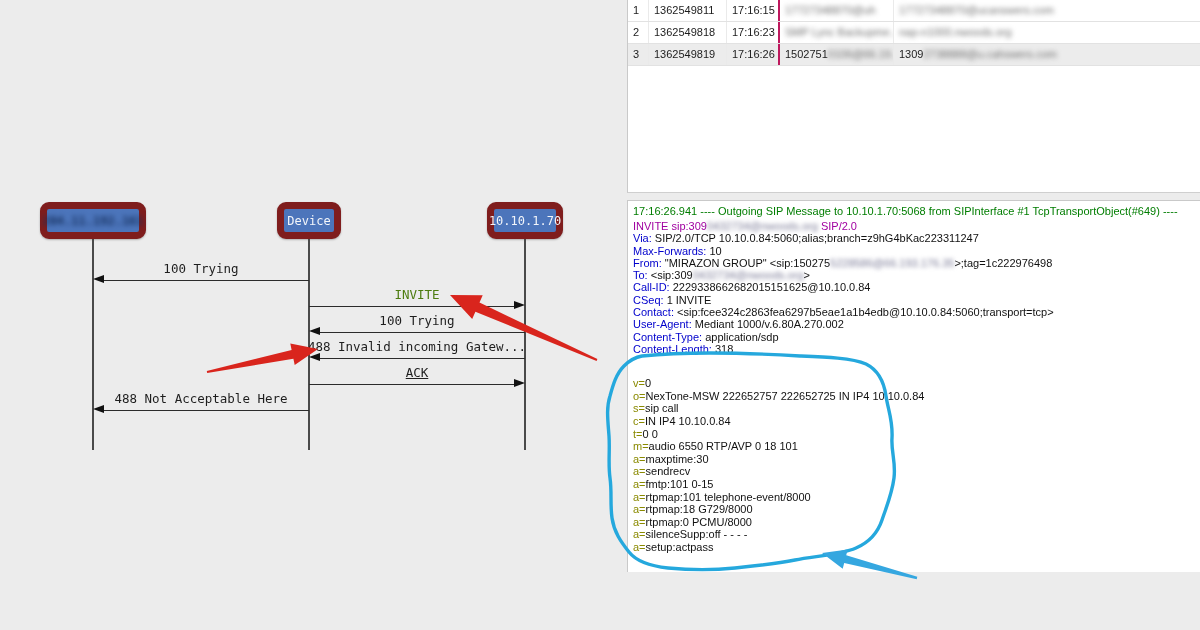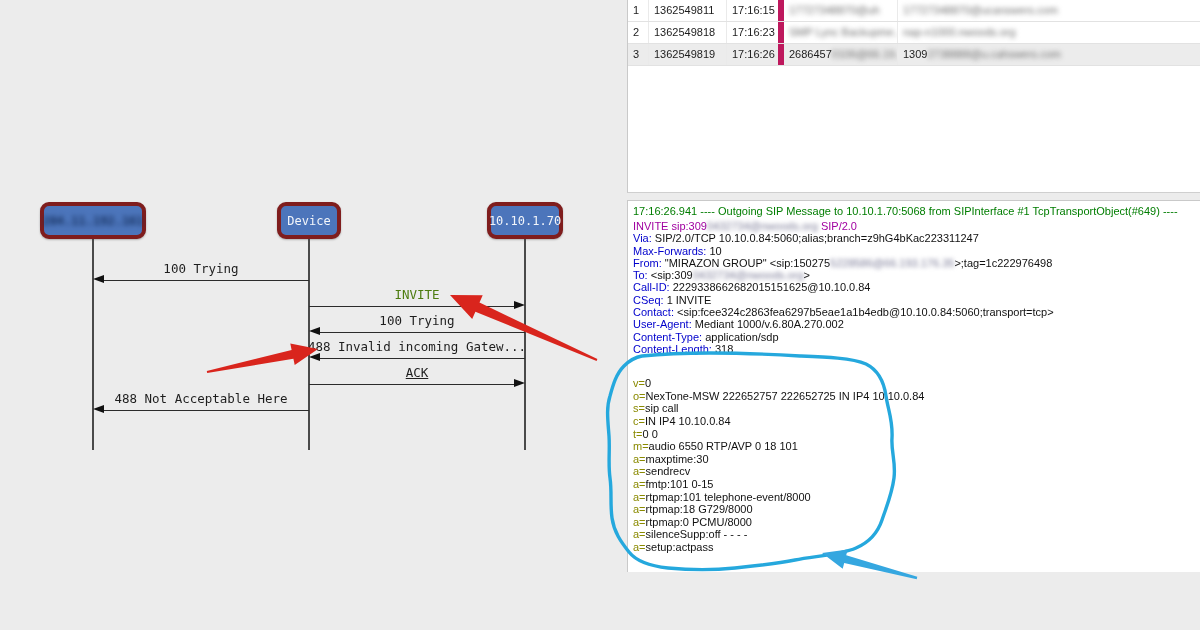--- a/index.html
+++ b/index.html
@@ -8,35 +8,35 @@
   
   .panel{position:absolute;background:#ffffff;}
   #call-table{left:627px;top:0;width:573px;height:192px;border-left:1px solid #c9c9c9;
               border-bottom:1px solid #cfcfcf;}
   .trow{display:flex;height:21px;line-height:21px;font-size:11px;color:#1c1c1c;
         border-bottom:1px solid #e2e2e2;}
   .trow.selected{background:#ececec;}
   .tc{padding-left:5px;white-space:nowrap;overflow:hidden;}
   .tc.num{width:15px;border-right:1px solid #eaeaea;}
   .tc.id{width:72px;border-right:1px solid #eaeaea;}
-  .tc.time{width:46px;border-right:6px solid #be185d;}
+  .tc.time{width:46px;border-right:2px solid #be185d;}
   .tc.from{width:108px;border-right:1px solid #eaeaea;}
   .tc.to{flex:1;}
   .blur{filter:blur(2.6px);color:#6f6f6f;}
   .blur2{filter:blur(2.2px);color:#7a7a96;}
   #msg-panel{left:627px;top:200px;width:573px;height:372px;border-left:1px solid #c9c9c9;
              border-top:1px solid #c9c9c9;padding:4px 2px 0 5px;box-sizing:border-box;}
   .logline{font-size:11px;line-height:12px;color:#007d00;white-space:nowrap;}
   .sipblock{margin-top:3px;font-size:11px;line-height:12.3px;white-space:nowrap;color:#111;}
   .sdpblock{margin-top:22px;font-size:11px;line-height:12.6px;white-space:nowrap;color:#111;}
   .req{color:#a000a0;}
   .hname{color:#0000cc;}
   .sdpk{color:#8a8a00;}
   
-  .node{position:absolute;height:37px;background:#4c75bb;border:4px solid #7f1d1d;
+  .node{position:absolute;height:37px;background:#4c75bb;border:7px solid #7f1d1d;
         border-radius:9px;color:#f2f5fa;font-family:"DejaVu Sans Mono",monospace;
         font-size:12px;display:flex;align-items:center;justify-content:center;
         box-sizing:border-box;box-shadow:0 1px 2px rgba(0,0,0,.25);}
   .node .blurred-ip{filter:blur(2.8px);color:#16305e;font-weight:bold;}
   .lifeline{position:absolute;width:1.4px;background:#4a4a4a;}
   .msg-line{position:absolute;height:1.4px;background:#2b2b2b;}
   .arr-l,.arr-r{position:absolute;width:0;height:0;border-top:4.5px solid transparent;
         border-bottom:4.5px solid transparent;}
   .arr-l{border-right:11px solid #111;}
   .arr-r{border-left:11px solid #111;}
@@ -103,21 +103,21 @@
       <div class="tc num">2</div>
       <div class="tc id">1362549818</div>
       <div class="tc time">17:16:23</div>
       <div class="tc from"><span></span><span class="blur">SMP Lync Backupme...</span></div>
       <div class="tc to"><span></span><span class="blur">nap-n1000.nwoods.org</span></div>
     </div>
     <div class="trow selected">
       <div class="tc num">3</div>
       <div class="tc id">1362549819</div>
       <div class="tc time">17:16:26</div>
-      <div class="tc from"><span>2686457</span><span class="blur">0106@66.19...</span></div>
+      <div class="tc from"><span>1502751</span><span class="blur">0106@66.19...</span></div>
       <div class="tc to"><span>1309</span><span class="blur">2738888@u.cahswers.com</span></div>
     </div>
   </div>
 
   <div class="panel" id="msg-panel">
     <div class="logline">17:16:26.941  ---- Outgoing SIP Message to 10.10.1.70:5068 from SIPInterface #1 TcpTransportObject(#649) ----</div>
 
     <div class="sipblock">
       <div class="req"><span>INVITE sip:309</span><span class="blur2">0432734@nwoods.org</span><span> SIP/2.0</span></div>
       <div><span class="hname">Via:</span><span> SIP/2.0/TCP 10.10.0.84:5060;alias;branch=z9hG4bKac223311247</span><span class="blur2"></span><span></span></div>

